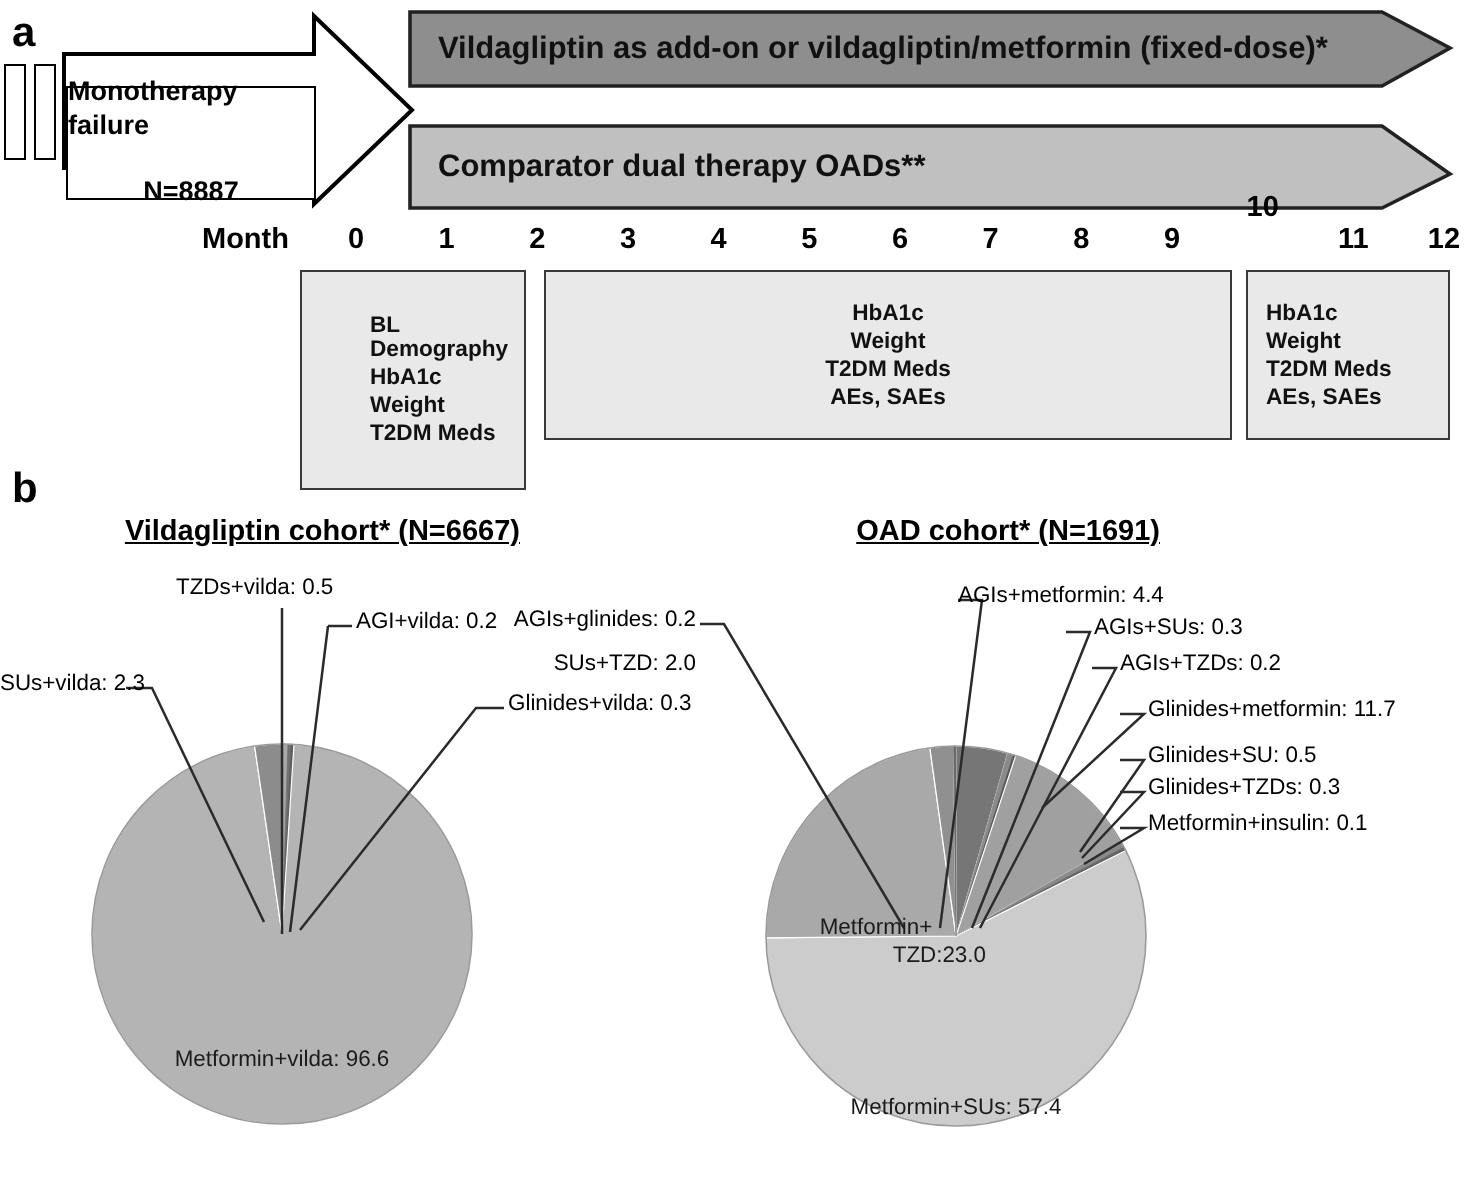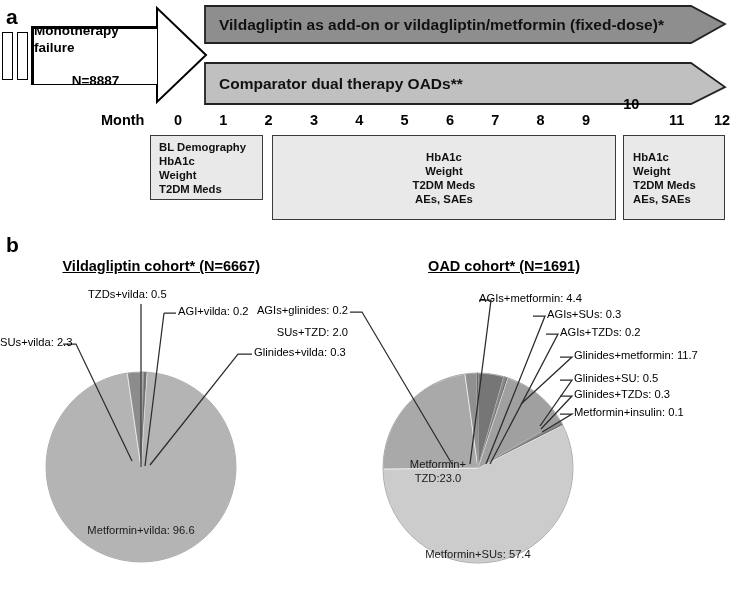--- a/index.html
+++ b/index.html
@@ -47,21 +47,21 @@
 
   <svg class="arrow-svg" width="734" height="232">
 
     <polygon points="32,27 157,27 157,8 206,55 157,102 157,84 32,84" fill="#ffffff" stroke="#000000" stroke-width="2"></polygon>
 
     <polygon points="205,6 691,6 725,24 691,43 205,43" fill="#8e8e8e" stroke="#222222" stroke-width="1.8"></polygon>
 
     <polygon points="205,63 691,63 725,87 691,104 205,104" fill="#c0c0c0" stroke="#222222" stroke-width="1.8"></polygon>
   </svg>
 
-  <div class="mono-box" style="left:33px;top:28px;width:123px;height:55px;gap:17px;">
+  <div class="mono-box" style="left:33px;top:43px;width:123px;height:55px;gap:17px;">
     <div>Monotherapy failure</div>
     <div>N=8887</div>
   </div>
 
   <div class="band-label" style="left:219px;top:16px;">Vildagliptin as add-on or vildagliptin/metformin (fixed-dose)*</div>
   <div class="band-label" style="left:219px;top:75px;">Comparator dual therapy OADs**</div>
 
   <div class="month-word" style="left:101px;top:112px;">Month</div>
   <div id="month-nums">
       <div class="month-num" style="left: 167px; top: 112px; width: 22px;">0</div>
@@ -72,21 +72,21 @@
       <div class="month-num" style="left: 393.667px; top: 112px; width: 22px;">5</div>
       <div class="month-num" style="left: 439px; top: 112px; width: 22px;">6</div>
       <div class="month-num" style="left: 484.333px; top: 112px; width: 22px;">7</div>
       <div class="month-num" style="left: 529.667px; top: 112px; width: 22px;">8</div>
       <div class="month-num" style="left: 575px; top: 112px; width: 22px;">9</div>
       <div class="month-num" style="left: 620.333px; top: 96px; width: 22px;">10</div>
       <div class="month-num" style="left: 665.667px; top: 112px; width: 22px;">11</div>
       <div class="month-num" style="left: 711px; top: 112px; width: 22px;">12</div>
     </div>
 
-  <div class="assess-box left" style="left:150px;top:135px;width:113px;height:65px;">
+  <div class="assess-box left" style="left:150px;top:135px;width:113px;height:110px;padding-left:26px;">
     <div class="row">BL Demography</div>
     <div class="row">HbA1c</div>
     <div class="row">Weight</div>
     <div class="row">T2DM Meds</div>
   </div>
 
   <div class="assess-box mid" style="left:272px;top:135px;width:344px;height:85px;">
     <div class="row">HbA1c</div>
     <div class="row">Weight</div>
     <div class="row">T2DM Meds</div>
@@ -158,15 +158,15 @@
   <div class="cb-lab r" style="left:240px;top:70px;width:108px;">AGIs+glinides: 0.2</div>
   <div class="cb-lab" style="left:479px;top:58px;">AGIs+metformin: 4.4</div>
   <div class="cb-lab" style="left:547px;top:74px;">AGIs+SUs: 0.3</div>
   <div class="cb-lab" style="left:560px;top:92px;">AGIs+TZDs: 0.2</div>
   <div class="cb-lab r" style="left:272px;top:92px;width:76px;">SUs+TZD: 2.0</div>
   <div class="cb-lab" style="left:574px;top:115px;">Glinides+metformin: 11.7</div>
   <div class="cb-lab" style="left:574px;top:138px;">Glinides+SU: 0.5</div>
   <div class="cb-lab" style="left:574px;top:154px;">Glinides+TZDs: 0.3</div>
   <div class="cb-lab" style="left:574px;top:172px;">Metformin+insulin: 0.1</div>
   <div class="inpie-lab" style="left:383px;top:204px;width:110px;">Metformin+</div>
-  <div class="inpie-lab" style="left:383px;top:218px;width:110px;">TZD:23.0</div>
+  <div class="inpie-lab" style="left:383px;top:218px;width:110px;text-align:right;">TZD:23.0</div>
   <div class="inpie-lab" style="left:398px;top:294px;width:160px;">Metformin+SUs: 57.4</div>
 </div>
 
 </body></html>

